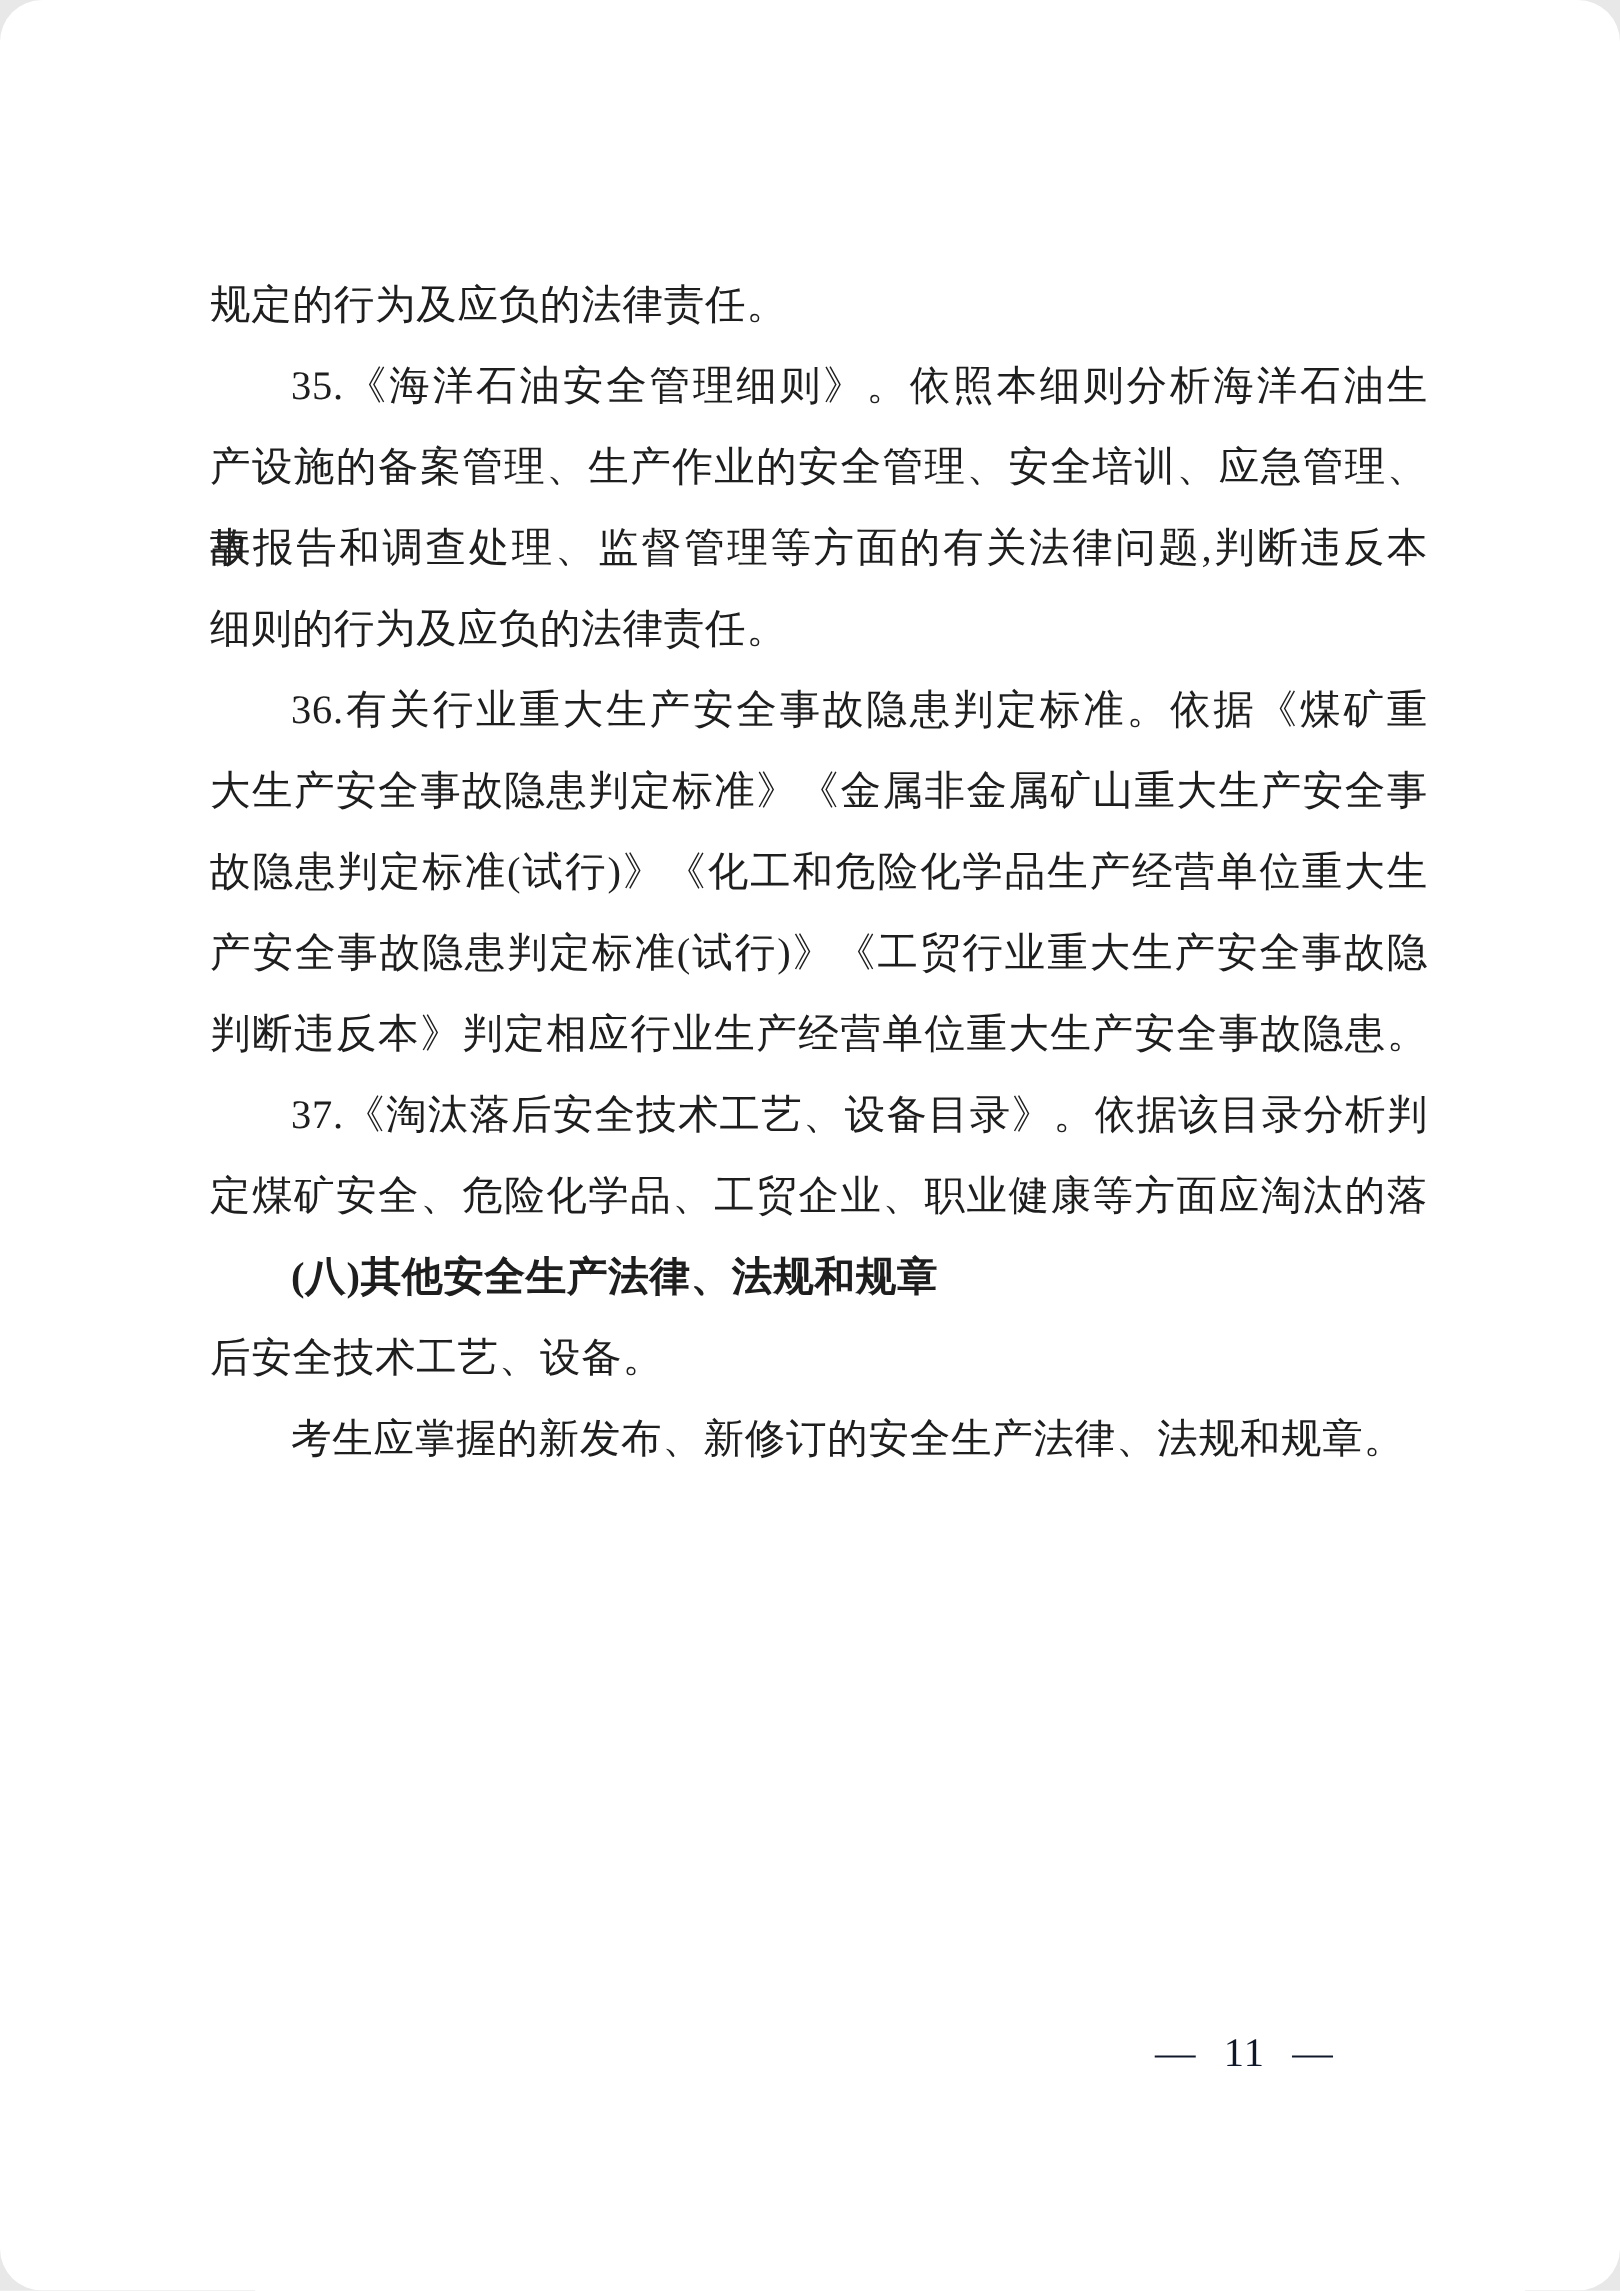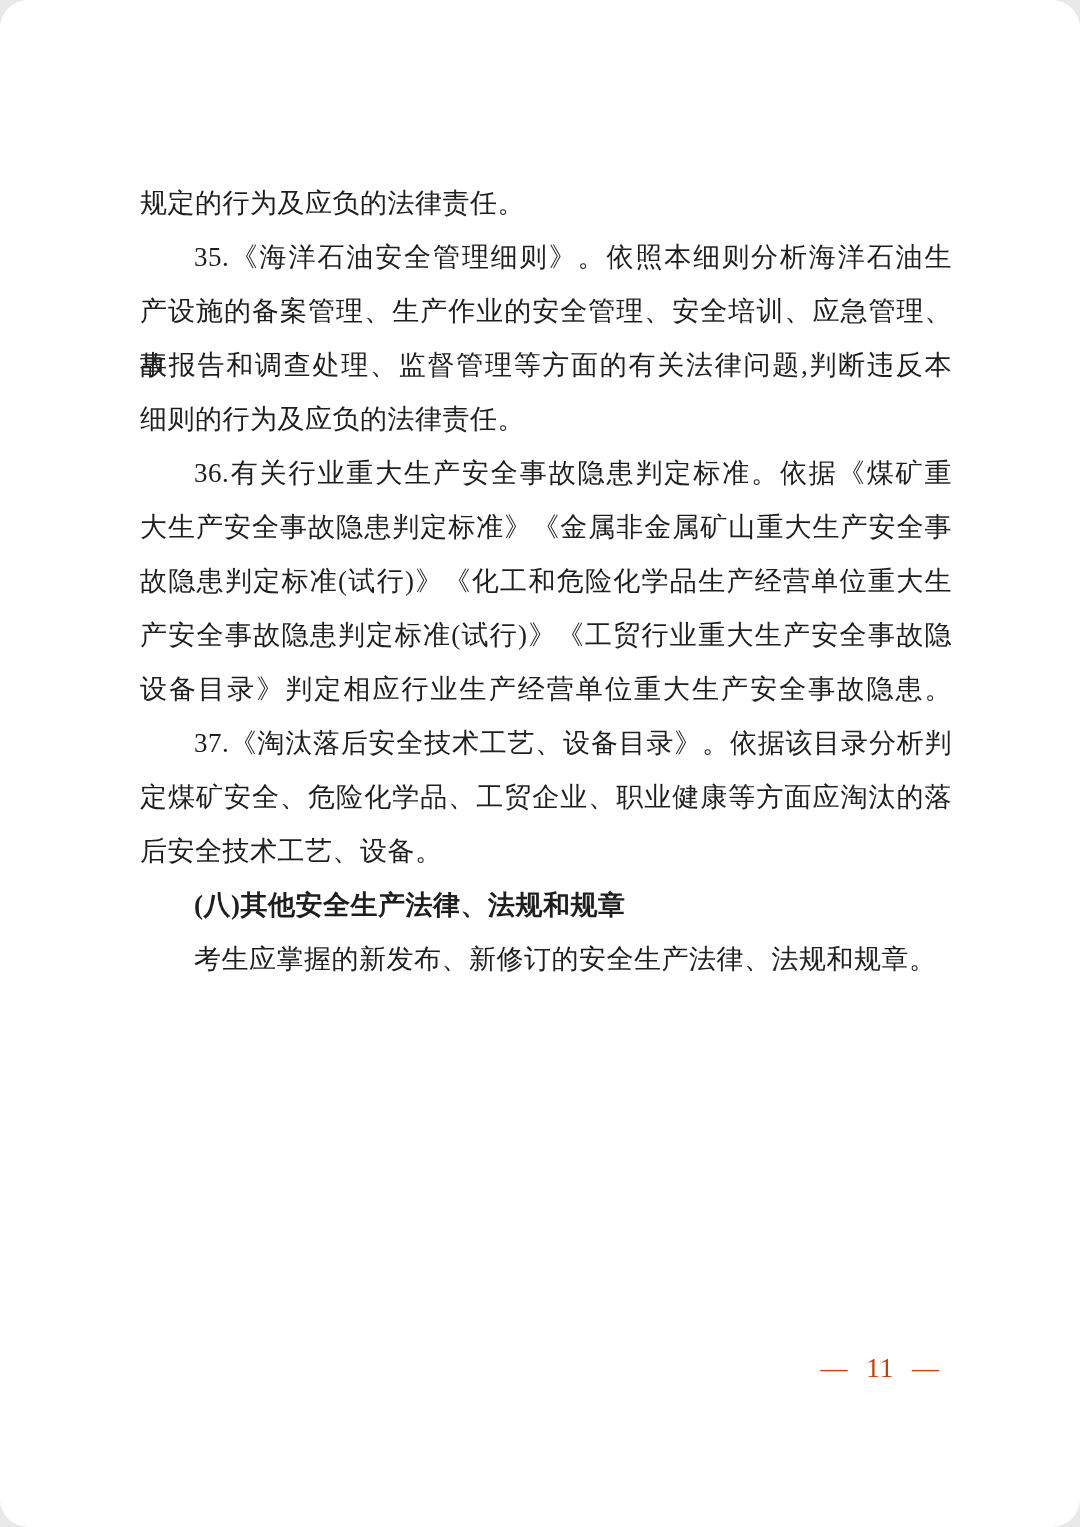--- a/index.html
+++ b/index.html
@@ -42,44 +42,44 @@
   .line.bold {
     font-weight: 700;
   }
   .page-footer {
     position: absolute;
     top: 1348px;
     left: 770px;
     width: 170px;
     font-size: 27px;
     line-height: 40px;
-    color: #c2410c;
-    text-align: right;
+    color: #0f172a;
+    text-align: left;
     word-spacing: 10px;
     letter-spacing: 1px;
   }
 </style>
 </head>
 <body>
 
 <div class="page">
 
   <div class="text-block">
     <div class="line">规定的行为及应负的法律责任。</div>
     <div class="line indent fill">35.《海洋石油安全管理细则》。依照本细则分析海洋石油生</div>
     <div class="line fill">产设施的备案管理、生产作业的安全管理、安全培训、应急管理、事</div>
     <div class="line fill">故报告和调查处理、监督管理等方面的有关法律问题,判断违反本</div>
     <div class="line">细则的行为及应负的法律责任。</div>
     <div class="line indent fill">36.有关行业重大生产安全事故隐患判定标准。依据《煤矿重</div>
     <div class="line fill">大生产安全事故隐患判定标准》《金属非金属矿山重大生产安全事</div>
     <div class="line fill">故隐患判定标准(试行)》《化工和危险化学品生产经营单位重大生</div>
     <div class="line fill">产安全事故隐患判定标准(试行)》《工贸行业重大生产安全事故隐</div>
-    <div class="line fill">设备目录》判定相应行业生产经营单位重大生产安全事故隐患。</div>
+    <div class="line fill">判断违反本》判定相应行业生产经营单位重大生产安全事故隐患。</div>
     <div class="line indent fill">37.《淘汰落后安全技术工艺、设备目录》。依据该目录分析判</div>
     <div class="line fill">定煤矿安全、危险化学品、工贸企业、职业健康等方面应淘汰的落</div>
+    <div class="line indent bold">(八)其他安全生产法律、法规和规章</div>
     <div class="line">后安全技术工艺、设备。</div>
-    <div class="line indent bold">(八)其他安全生产法律、法规和规章</div>
     <div class="line indent">考生应掌握的新发布、新修订的安全生产法律、法规和规章。</div>
   </div>
 
   <div class="page-footer">— 11 —</div>
 
 </div>
 
 </body></html>

